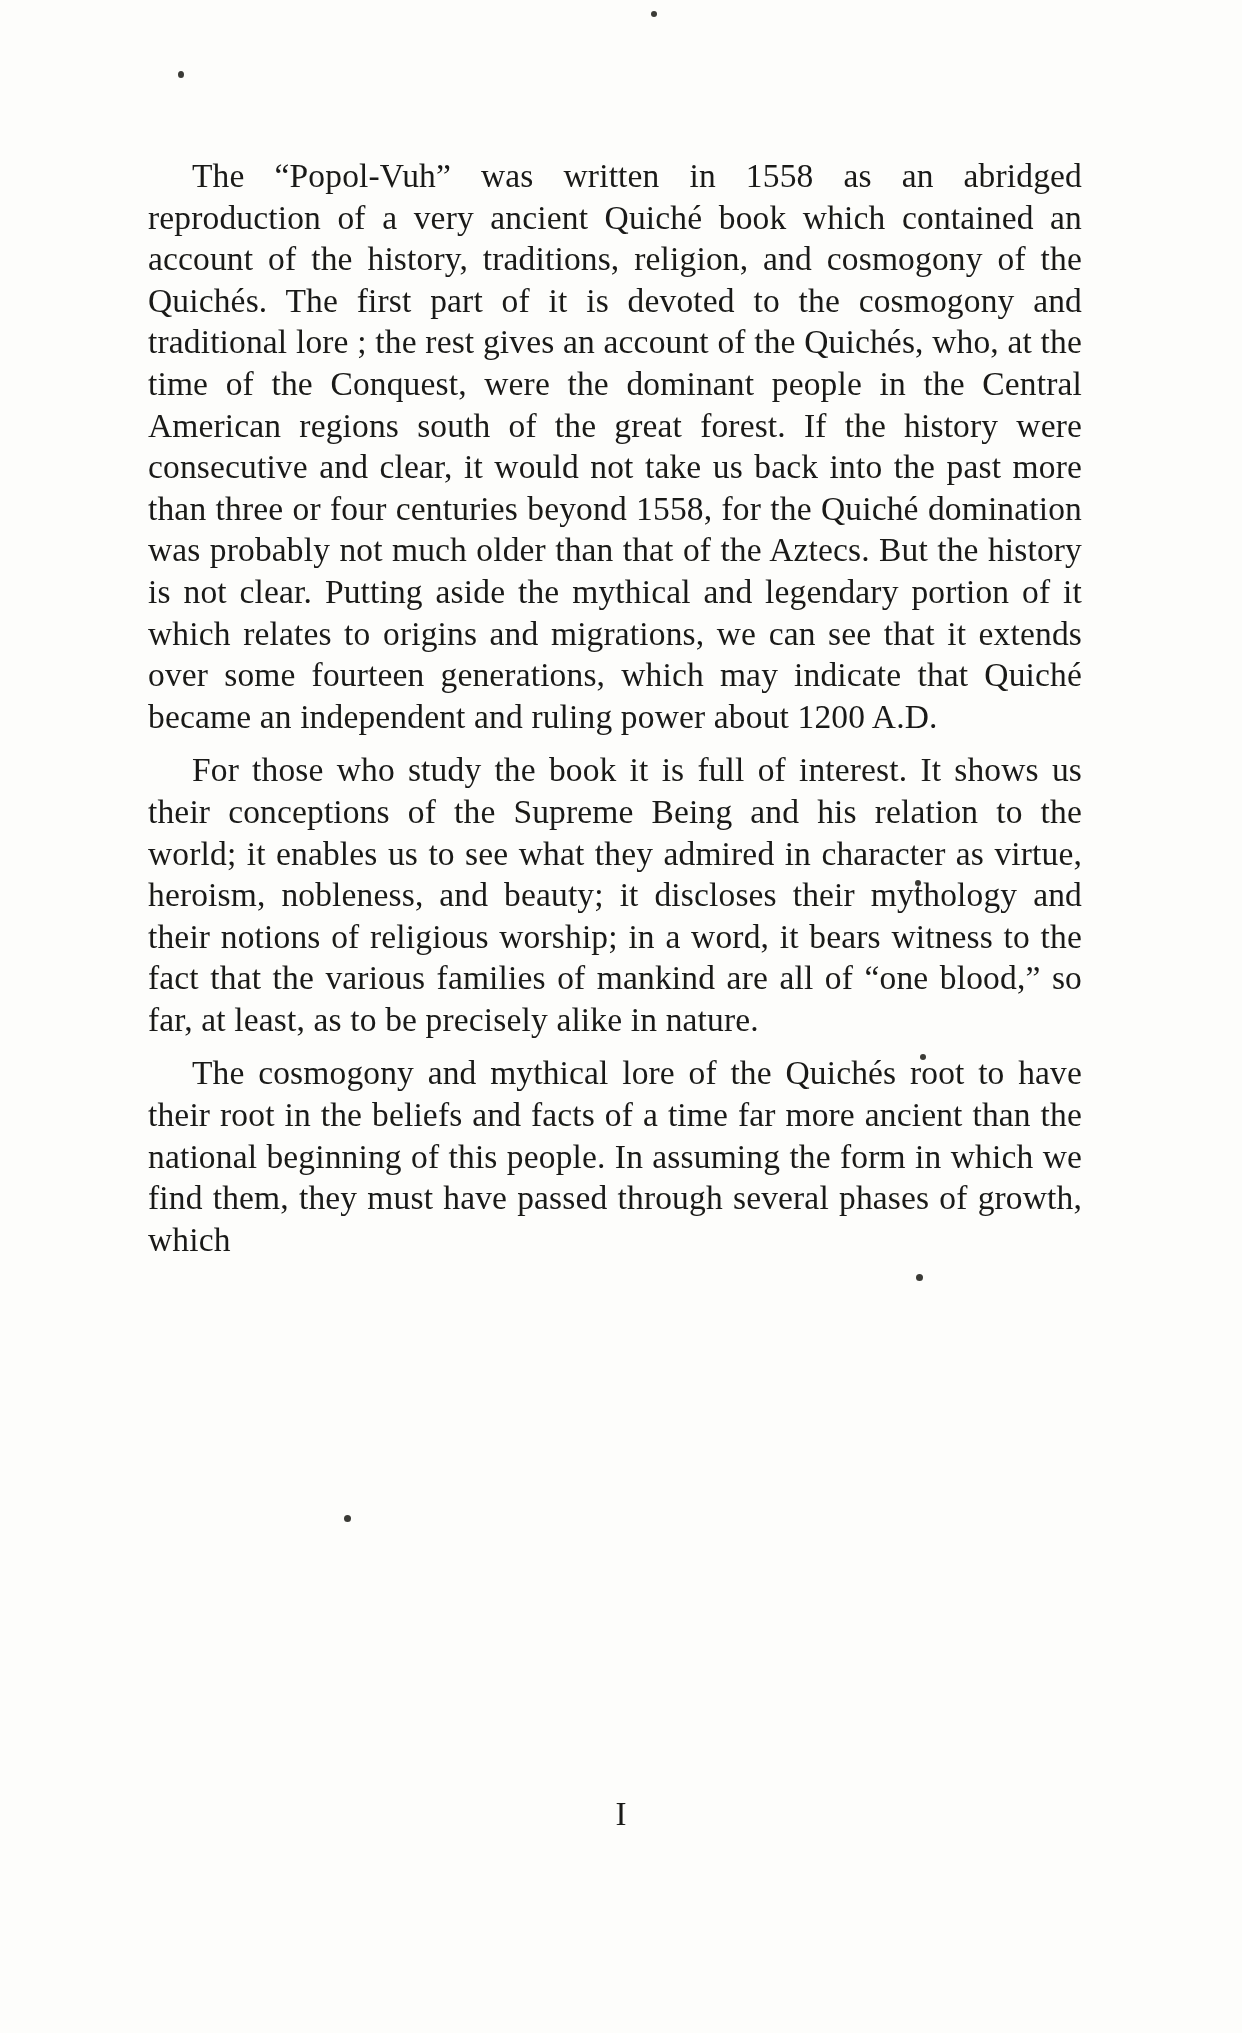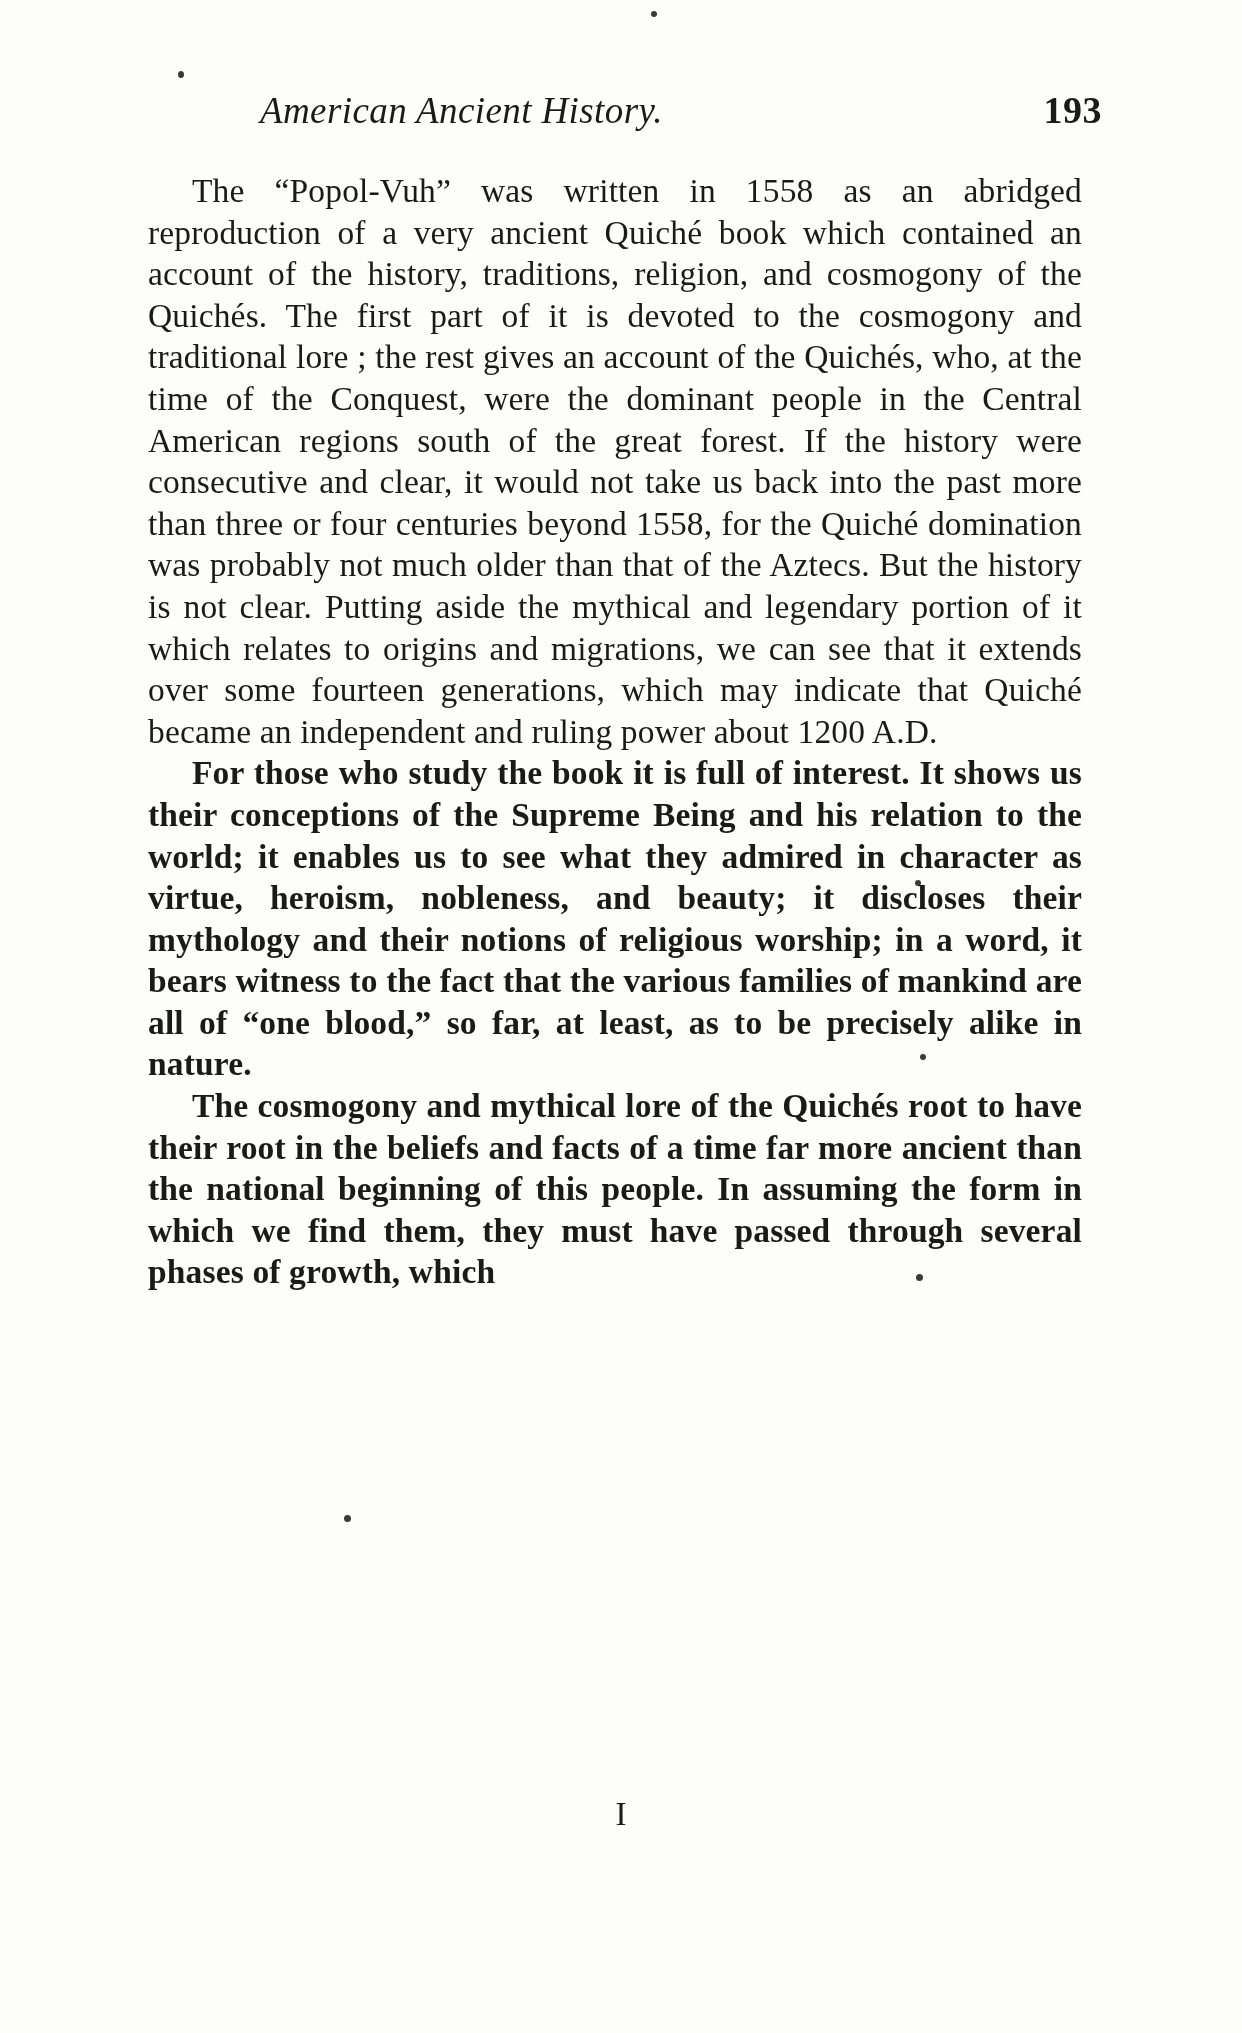--- a/index.html
+++ b/index.html
@@ -56,33 +56,33 @@
   }
   .page-number {
     font-size: 38px;
     font-weight: 700;
     letter-spacing: 0.5px;
   }
 
   .body-text {
     position: absolute;
     left: 148px;
-    top: 170px;
+    top: 155px;
     width: 934px;
   }
 
   .para {
     margin: 0;
     font-size: 33.5px;
     line-height: 41.6px;
     text-align: justify;
     text-justify: inter-word;
     letter-spacing: 0.15px;
   }
-  .para + .para { margin-top: 0px; font-weight: bold; }
+  .para + .para { margin-top: 12px; }
   .para .indent { display: inline-block; width: 44px; }
 
   .signature {
     position: absolute;
     left: 0;
     top: 1796px;
     width: 1242px;
     text-align: center;
     font-size: 33px;
   }
@@ -92,24 +92,20 @@
 
 <div class="page">
 
   <span class="speck s1"></span>
   <span class="speck s2"></span>
   <span class="speck s3"></span>
   <span class="speck s4"></span>
   <span class="speck s5"></span>
   <span class="speck s6"></span>
 
-  <div class="header">
-    <div class="running-title">American Ancient History.</div>
-    <div class="page-number">193</div>
-  </div>
 
   <div class="body-text">
     <p class="para"><span class="indent"></span><span>The “Popol-Vuh” was written in 1558 as an abridged reproduction of a very ancient Quiché book which contained an account of the history, traditions, religion, and cosmogony of the Quichés.  The first part of it is devoted to the cosmogony and traditional lore ; the rest gives an account of the Quichés, who, at the time of the Conquest, were the dominant people in the Central American regions south of the great forest.  If the history were consecutive and clear, it would not take us back into the past more than three or four centuries beyond 1558, for the Quiché domination was probably not much older than that of the Aztecs.  But the history is not clear.  Putting aside the mythical and legendary portion of it which relates to origins and migrations, we can see that it extends over some fourteen generations, which may indicate that Quiché became an independent and ruling power about 1200 A.D.</span></p>
     <p class="para"><span class="indent"></span><span>For those who study the book it is full of interest.  It shows us their conceptions of the Supreme Being and his relation to the world; it enables us to see what they admired in character as virtue, heroism, nobleness, and beauty; it discloses their mythology and their notions of religious worship; in a word, it bears witness to the fact that the various families of mankind are all of “one blood,” so far, at least, as to be precisely alike in nature.</span></p>
     <p class="para"><span class="indent"></span><span>The cosmogony and mythical lore of the Quichés root to have their root in the beliefs and facts of a time far more ancient than the national beginning of this people. In assuming the form in which we find them, they must have passed through several phases of growth, which</span></p>
   </div>
 
   <div class="signature">I</div>
 
 </div>

